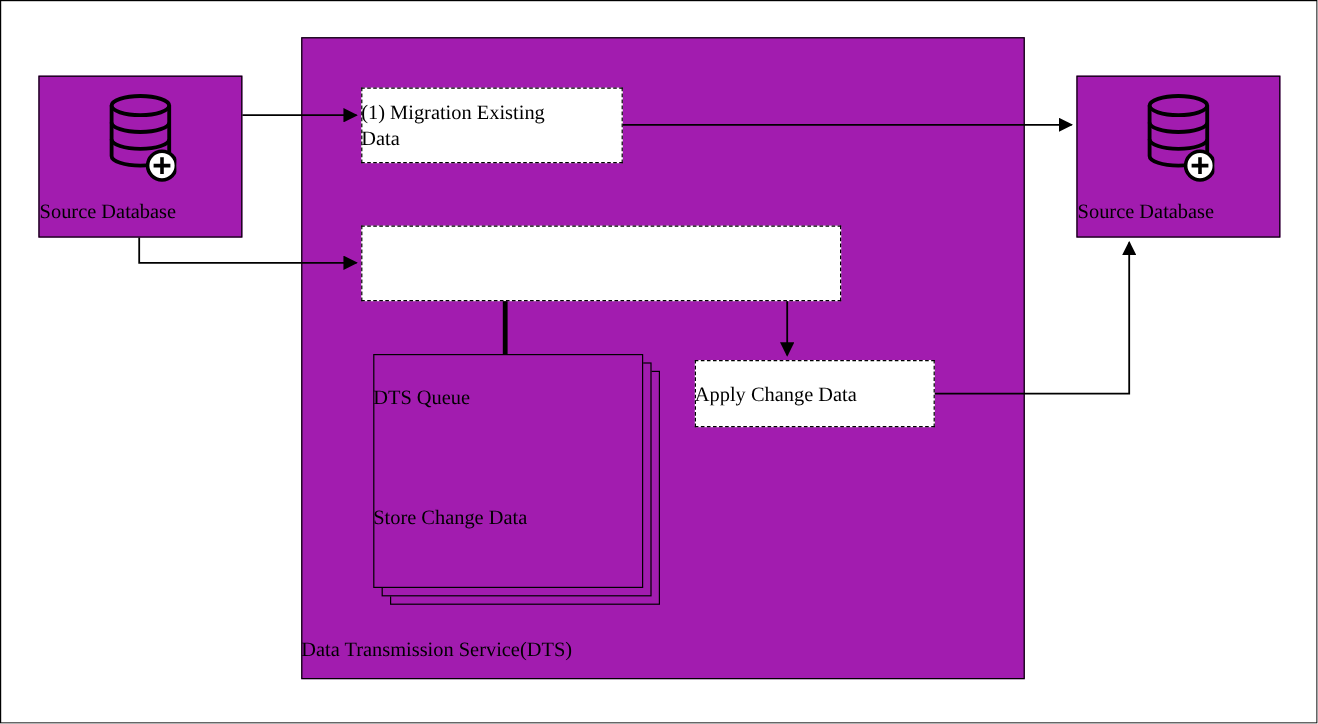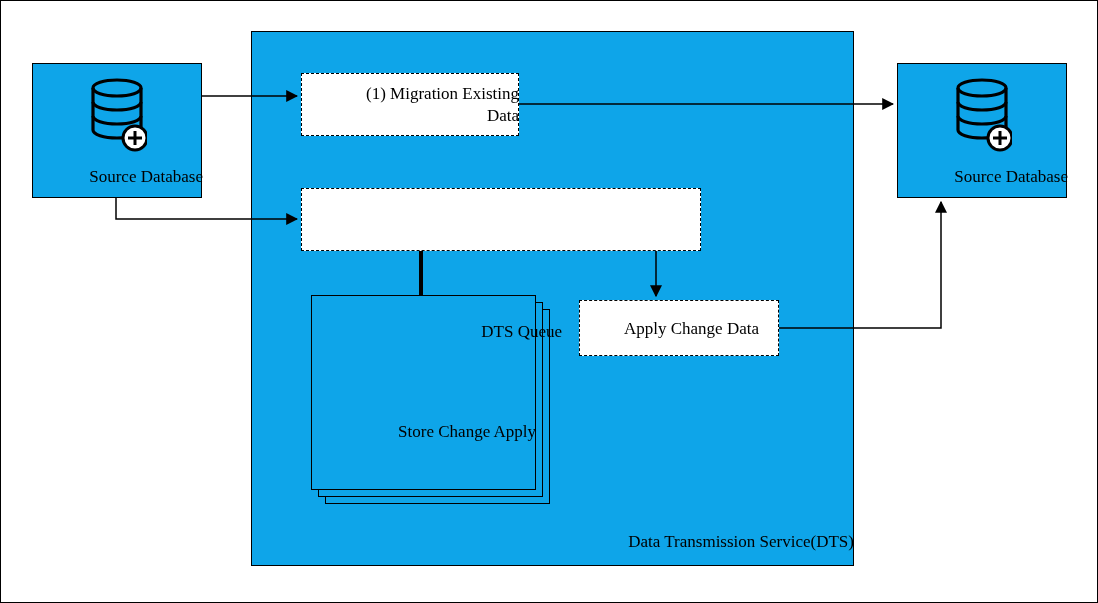--- a/index.html
+++ b/index.html
@@ -12,35 +12,35 @@
     position: relative;
     width: 1098px;
     height: 603px;
     box-sizing: border-box;
     border: 1px solid #000;
     background: #fff;
   }
   .box-solid {
     position: absolute;
     border: 1px solid #000;
-    background: #0ea5e9;
+    background: #a21caf;
     box-sizing: border-box;
     font-family: Liberation Serif, serif;
   }
   .box-dashed {
     position: absolute;
     border: 1.5px dashed #000;
     background: #fff;
     box-sizing: border-box;
   }
   .label {
     position: absolute;
     font-size: 17px;
     color: #000;
-    text-align: right;
+    text-align: left;
     line-height: 1.3;
   }
   .icon {
     position: absolute;
   }
   svg {
     display: block;
   }
   .arrow-line {
     position: absolute;
@@ -76,21 +76,21 @@
   <div class="box-dashed" style="left:300px; top:72px; width:218px; height:63px;"></div>
   <div class="label" style="left:300px; width:218px; top:82px; white-space:pre-line;"><span>(1) Migration Existing
 Data</span></div>
 
   <div class="box-dashed" style="left:300px; top:187px; width:400px; height:63px;"></div>
 
   <div class="box-solid" style="left:324px; top:308px; width:225px; height:195px;"></div>
   <div class="box-solid" style="left:317px; top:301px; width:225px; height:195px;"></div>
   <div class="box-solid" style="left:310px; top:294px; width:225px; height:195px;"></div>
   <div class="label" style="left:310px; width:251px; top:320px;"><span>DTS Queue</span></div>
-  <div class="label" style="left:310px; width:225px; top:420px;"><span>Store Change Apply</span></div>
+  <div class="label" style="left:310px; width:225px; top:420px;"><span>Store Change Data</span></div>
 
   <div class="box-dashed" style="left:578px; top:299px; width:200px; height:56px;"></div>
   <div class="label" style="left:578px; width:180px; top:317px;"><span>Apply Change Data</span></div>
 
   <div class="box-solid" style="left:896px; top:62px; width:170px; height:135px;">
     <div class="icon" style="left:54px; top:14px; width:60px; height:75px;">
       <svg viewBox="0 0 60 75" width="60" height="75">
         <g fill="none" stroke="#000" stroke-width="3.2">
           <ellipse cx="30" cy="10" rx="24" ry="8"></ellipse>
           <path d="M6 10 V52 a24 8 0 0 0 48 0 V10"></path>

